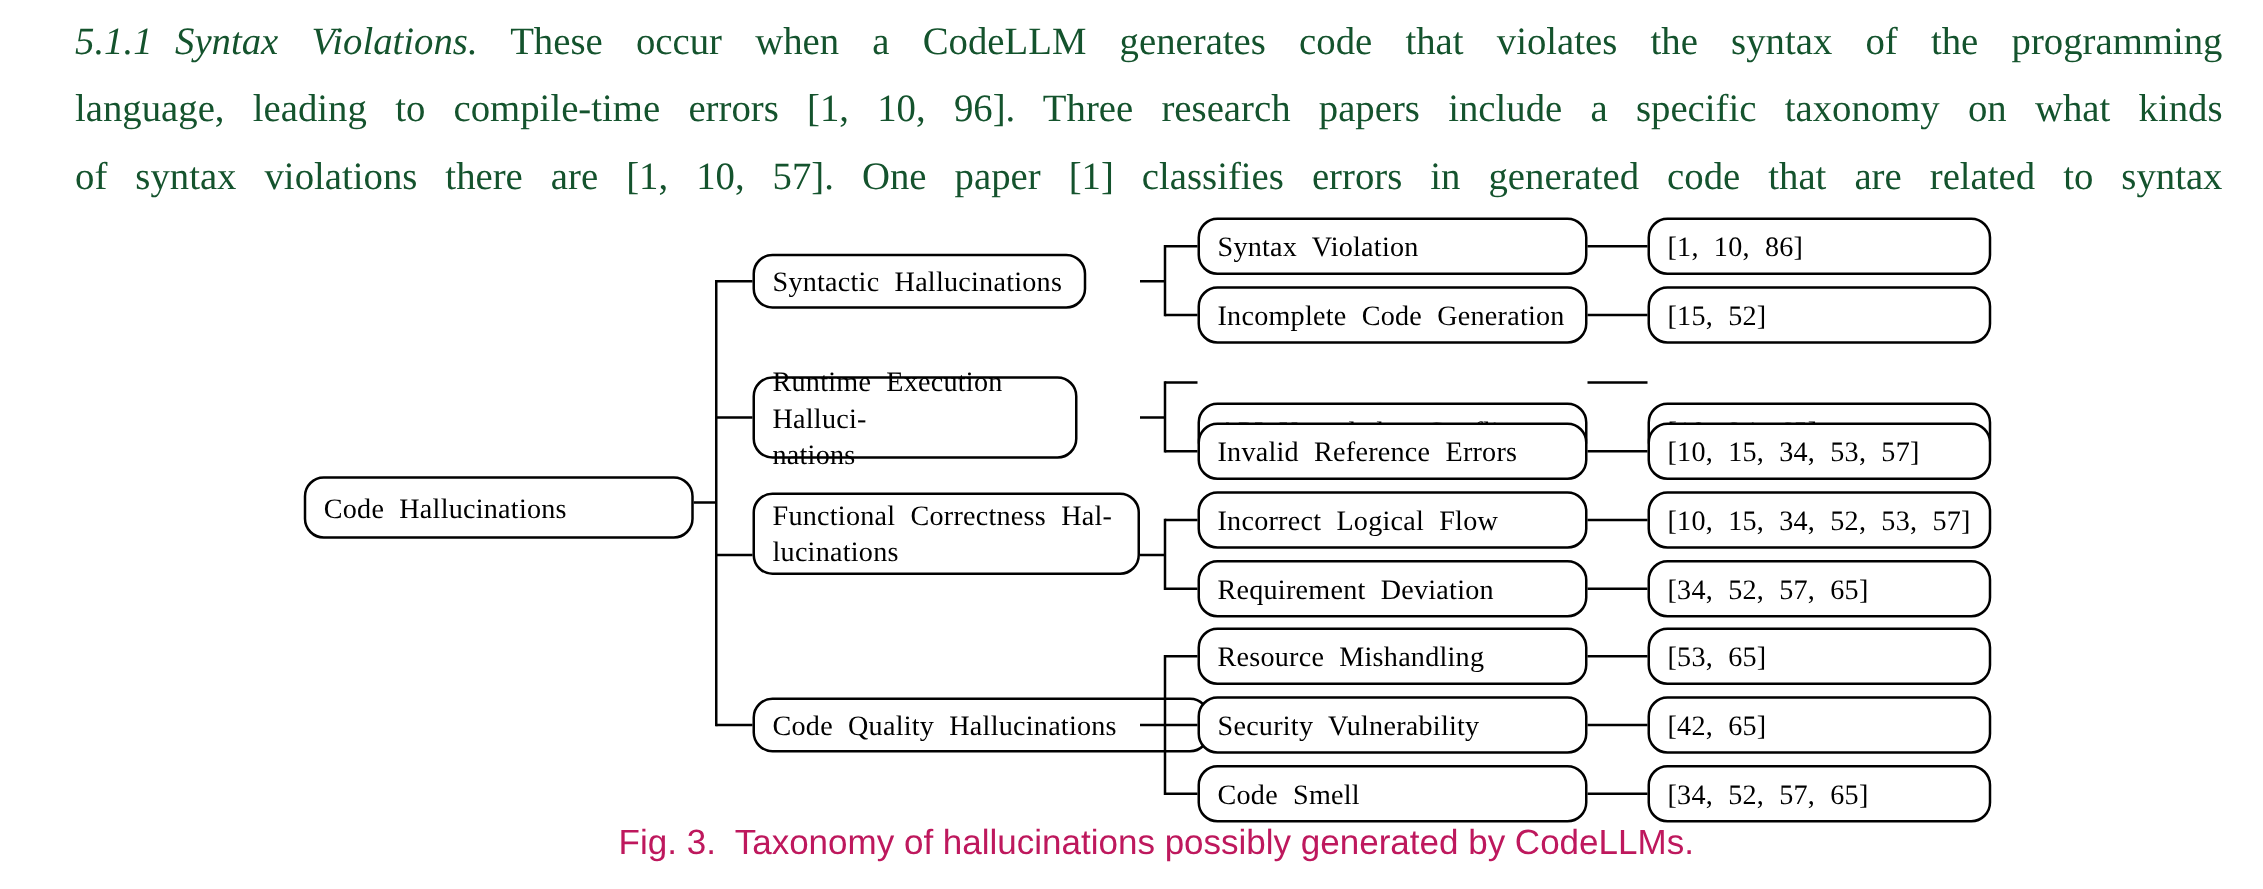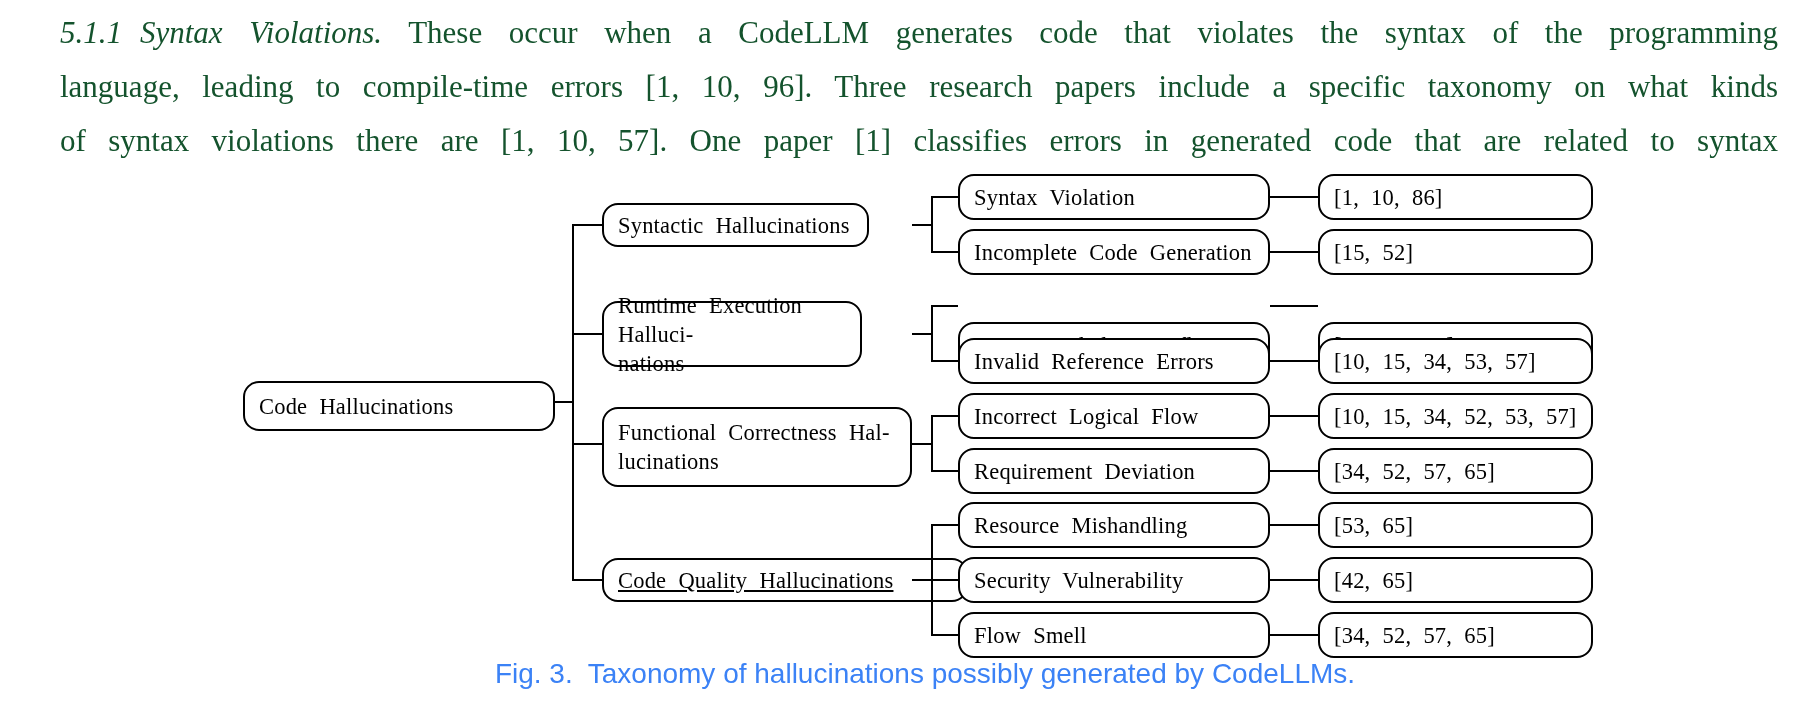--- a/index.html
+++ b/index.html
@@ -38,35 +38,35 @@
   }
   .node.twoline { white-space: pre-line; line-height: 29px; }
 
   .hline { position: absolute; height: 2px; background: #000; }
   .vline { position: absolute; width: 2px; background: #000; }
 
   
   .root-box { left: 243px; top: 381px; width: 312px; height: 50px; }
   .cat1 { left: 602px; top: 203px; width: 267px; height: 44px; }
   .cat2 { left: 602px; top: 301px; width: 260px; height: 66px; }
-  .cat3 { left: 602px; top: 407px; width: 310px; height: 80px; }
-  .cat4 { left: 602px; top: 558px; width: 366px; height: 44px; text-decoration: underline; }
+  .cat3 { left: 602px; top: 394px; width: 310px; height: 66px; }
+  .cat4 { left: 602px; top: 558px; width: 366px; height: 44px; }
 
   .leaf { left: 958px; width: 312px; height: 46px; }
   .ref  { left: 1318px; width: 275px; height: 46px; }
   .r1 { top: 174px; } .r2 { top: 229px; } .r3 { top: 283px; margin-top: 39px; }
   .r4 { top: 338px; } .r5 { top: 393px; } .r6 { top: 448px; }
   .r7 { top: 502px; } .r8 { top: 557px; } .r9 { top: 612px; }
 
   
   .caption {
     position: absolute; left: 40px; top: 658px; width: 1770px;
     text-align: center;
     font-family: "Liberation Sans", sans-serif;
-    font-size: 28px; color: #3b82f6;
+    font-size: 28px; color: #be185d;
   }
 </style>
 </head>
 <body>
 
 <div class="para">
   <div class="pline">
     <span class="ital secnum">5.1.1</span><span class="ital">Syntax Violations.</span>
     <span>These occur when a CodeLLM generates code that violates the syntax of the programming</span>
   </div>
@@ -86,21 +86,21 @@
   <div class="node cat4">Code Quality Hallucinations</div>
 
   <div class="node leaf r2">Incomplete Code Generation</div>
   <div class="node leaf r1">Syntax Violation</div>
   <div class="node leaf r3">API Knowledge Conflict</div>
   <div class="node leaf r4">Invalid Reference Errors</div>
   <div class="node leaf r5">Incorrect Logical Flow</div>
   <div class="node leaf r6">Requirement Deviation</div>
   <div class="node leaf r7">Resource Mishandling</div>
   <div class="node leaf r8">Security Vulnerability</div>
-  <div class="node leaf r9">Flow Smell</div>
+  <div class="node leaf r9">Code Smell</div>
 
   <div class="node ref r1">[1, 10, 86]</div>
   <div class="node ref r2">[15, 52]</div>
   <div class="node ref r3">[10, 34, 65]</div>
   <div class="node ref r4">[10, 15, 34, 53, 57]</div>
   <div class="node ref r5">[10, 15, 34, 52, 53, 57]</div>
   <div class="node ref r6">[34, 52, 57, 65]</div>
   <div class="node ref r7">[53, 65]</div>
   <div class="node ref r8">[42, 65]</div>
   <div class="node ref r9">[34, 52, 57, 65]</div>

